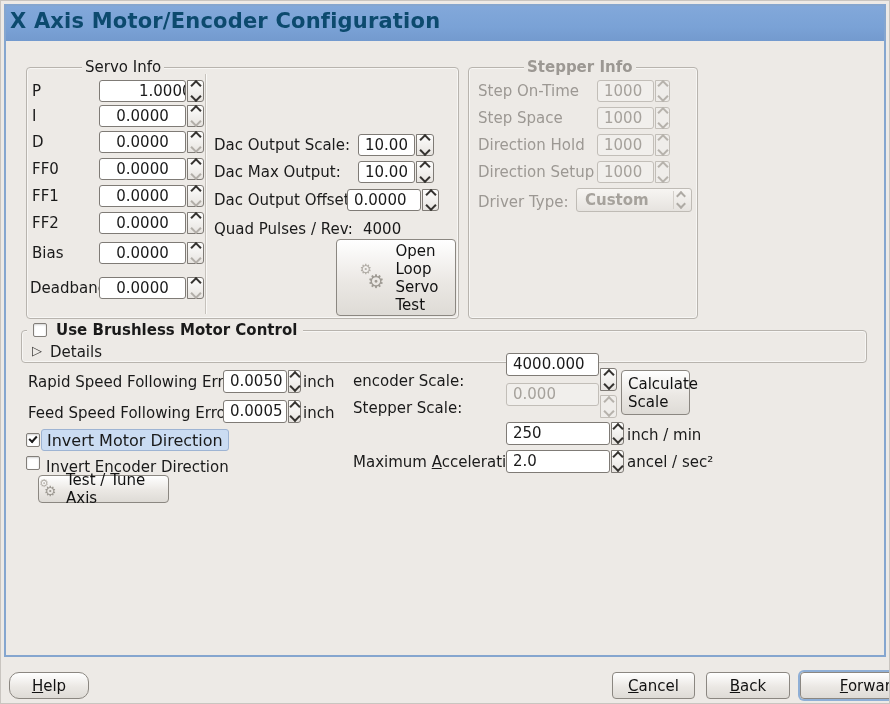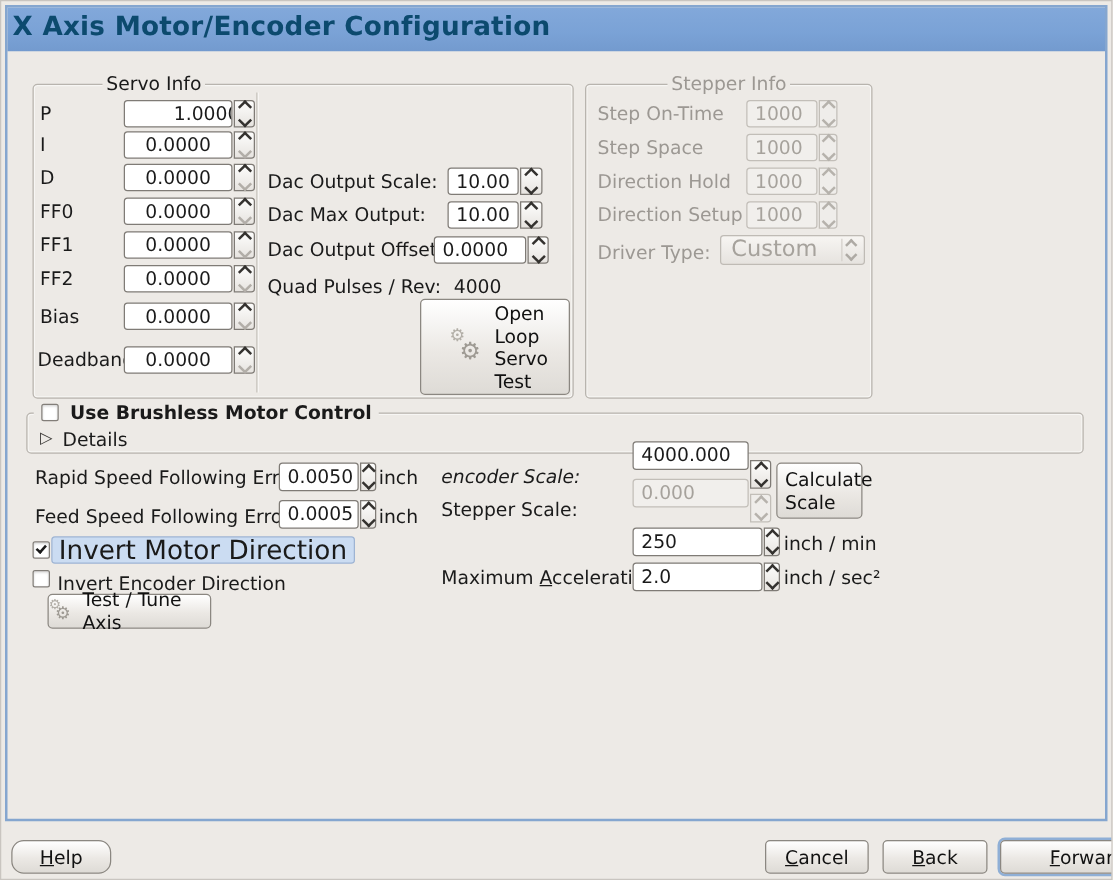--- a/index.html
+++ b/index.html
@@ -30,23 +30,23 @@
   .spin.dimdown::after{border-color:#b2aea8;}
   .spin.dis{background:#efedea;border-color:#c2beb8;}
   .spin.dis::before,.spin.dis::after{border-color:#b6b2ac;}
   .btn{position:absolute;background:linear-gradient(#ffffff,#ebe8e4 55%,#dedbd6);border:1px solid #8b8781;border-radius:4px;font-size:15px;display:flex;align-items:center;justify-content:center;color:#111;}
   .btn.focus{box-shadow:0 0 0 2px #8fafd6;}
   .cb{position:absolute;width:14px;height:14px;background:#ffffff;border:1px solid #827e79;border-radius:2px;box-shadow:inset 0 1px 2px rgba(0,0,0,0.18);}
   .cb .check{position:absolute;left:2px;top:2px;width:8px;height:5px;border-left:2px solid #1b1b1b;border-bottom:2px solid #1b1b1b;transform:rotate(-48deg);}
   .gear-wrap{position:relative;width:30px;height:34px;flex:0 0 auto;}
   .gear-a{position:absolute;left:0;top:0;font-size:14px;color:#b2aea7;}
   .gear-b{position:absolute;left:8px;top:9px;font-size:19px;color:#9e9a93;}
-  .hl-label{position:absolute;display:inline-flex;align-items:center;background:#cbdcf2;border:1px solid #9eb4d3;border-radius:3px;padding:0 5px;font-size:21px;height:22px;}
+  .hl-label{position:absolute;display:inline-flex;align-items:center;background:#cbdcf2;border:1px solid #9eb4d3;border-radius:3px;padding:0 5px;font-size:16px;height:22px;}
   .exp-tri{position:absolute;font-size:13px;color:#3c3a38;}
-  .combo{position:absolute;background:linear-gradient(#f7f5f2,#e6e3df);border:1px solid #bfbbb5;border-radius:3px;font-size:18px;line-height:22px;padding:0 8px;color:#a6a29c;}
+  .combo{position:absolute;background:linear-gradient(#f7f5f2,#e6e3df);border:1px solid #bfbbb5;border-radius:3px;font-size:15px;line-height:22px;padding:0 8px;color:#a6a29c;font-weight:bold;}
   .combo-arrows{position:absolute;right:4px;top:2px;bottom:2px;width:14px;border-left:1px solid #d4d0ca;}
   .combo-arrows::before,.combo-arrows::after{content:"";position:absolute;left:55%;width:5px;height:5px;border:0 solid #aeaaa4;}
   .combo-arrows::before{top:28%;transform:translate(-50%,-50%) rotate(45deg);border-top-width:2px;border-left-width:2px;}
   .combo-arrows::after{top:72%;transform:translate(-50%,-50%) rotate(45deg);border-bottom-width:2px;border-right-width:2px;}
   .btn-lines{display:flex;flex-direction:column;align-items:flex-start;font-size:15px;line-height:18px;}
 </style>
 </head>
 <body>
 
 <div class="window">
@@ -114,21 +114,21 @@
     </span>
     <span class="btn-lines">
       <span>Open</span>
       <span>Loop</span>
       <span>Servo</span>
       <span>Test</span>
     </span>
   </div>
 
   <div class="gframe" style="left:467px;top:66px;width:230px;height:252px;"></div>
-  <div class="legend dis lbl" style="left:485px;top:59px;position:absolute;">Stepper Info</div>
+  <div class="legend dis lbl" style="left:475px;top:59px;position:absolute;font-weight:bold;">Stepper Info</div>
 
   <div class="lbl dis" style="left:477px;top:81px;">Step On-Time</div>
   <div class="entry dis" style="left:596px;top:79px;width:57px;height:22px;">1000</div>
   <div class="spin dis" style="left:654px;top:79px;width:15px;height:22px;"></div>
 
   <div class="lbl dis" style="left:477px;top:108px;">Step Space</div>
   <div class="entry dis" style="left:596px;top:106px;width:57px;height:22px;">1000</div>
   <div class="spin dis" style="left:654px;top:106px;width:15px;height:22px;"></div>
 
   <div class="lbl dis" style="left:477px;top:135px;">Direction Hold</div>
@@ -156,42 +156,42 @@
   <div class="lbl" style="left:27px;top:372px;">Rapid Speed Following Error:</div>
   <div class="entry" style="left:222px;top:369px;width:64px;height:23px;">0.0050</div>
   <div class="spin" style="left:287px;top:369px;width:13px;height:23px;"></div>
   <div class="lbl" style="left:302px;top:372px;">inch</div>
 
   <div class="lbl" style="left:27px;top:403px;">Feed Speed Following Error:</div>
   <div class="entry" style="left:222px;top:399px;width:64px;height:23px;">0.0005</div>
   <div class="spin" style="left:287px;top:399px;width:13px;height:23px;"></div>
   <div class="lbl" style="left:302px;top:403px;">inch</div>
 
-  <div class="lbl" style="left:352px;top:371px;font-style:italic;">encoder Scale:</div>
+  <div class="lbl" style="left:352px;top:371px;">encoder Scale:</div>
   <div class="entry" style="left:505px;top:352px;width:93px;height:23px;">4000.000</div>
   <div class="spin" style="left:599px;top:367px;width:17px;height:23px;"></div>
   <div class="btn" style="left:620px;top:369px;width:69px;height:45px;justify-content:flex-start;padding-left:6px;">
     <span class="btn-lines">
       <span>Calculate</span>
       <span>Scale</span>
     </span>
   </div>
 
   <div class="lbl" style="left:352px;top:398px;">Stepper Scale:</div>
   <div class="entry dis" style="left:505px;top:382px;width:93px;height:23px;">0.000</div>
   <div class="spin dis" style="left:599px;top:394px;width:17px;height:23px;"></div>
 
   <div class="entry" style="left:505px;top:421px;width:104px;height:23px;">250</div>
   <div class="spin" style="left:610px;top:421px;width:13px;height:23px;"></div>
   <div class="lbl" style="left:626px;top:425px;">inch / min</div>
 
   <div class="lbl" style="left:352px;top:452px;"><span>Maximum </span><span class="u">A</span><span>cceleration:</span></div>
   <div class="entry" style="left:505px;top:449px;width:104px;height:23px;">2.0</div>
   <div class="spin" style="left:610px;top:449px;width:13px;height:23px;"></div>
-  <div class="lbl" style="left:626px;top:452px;">inch / sec²</div>
+  <div class="lbl" style="left:626px;top:452px;">ancel / sec²</div>
 
   <div class="cb" style="left:25px;top:432px;">
     <span class="check"></span>
   </div>
   <div class="hl-label" style="left:40px;top:428px;">Invert Motor Direction</div>
 
   <div class="cb" style="left:25px;top:455px;"></div>
   <div class="lbl" style="left:45px;top:457px;">Invert Encoder Direction</div>
 
   <div class="btn" style="left:37px;top:474px;width:131px;height:28px;gap:5px;">

